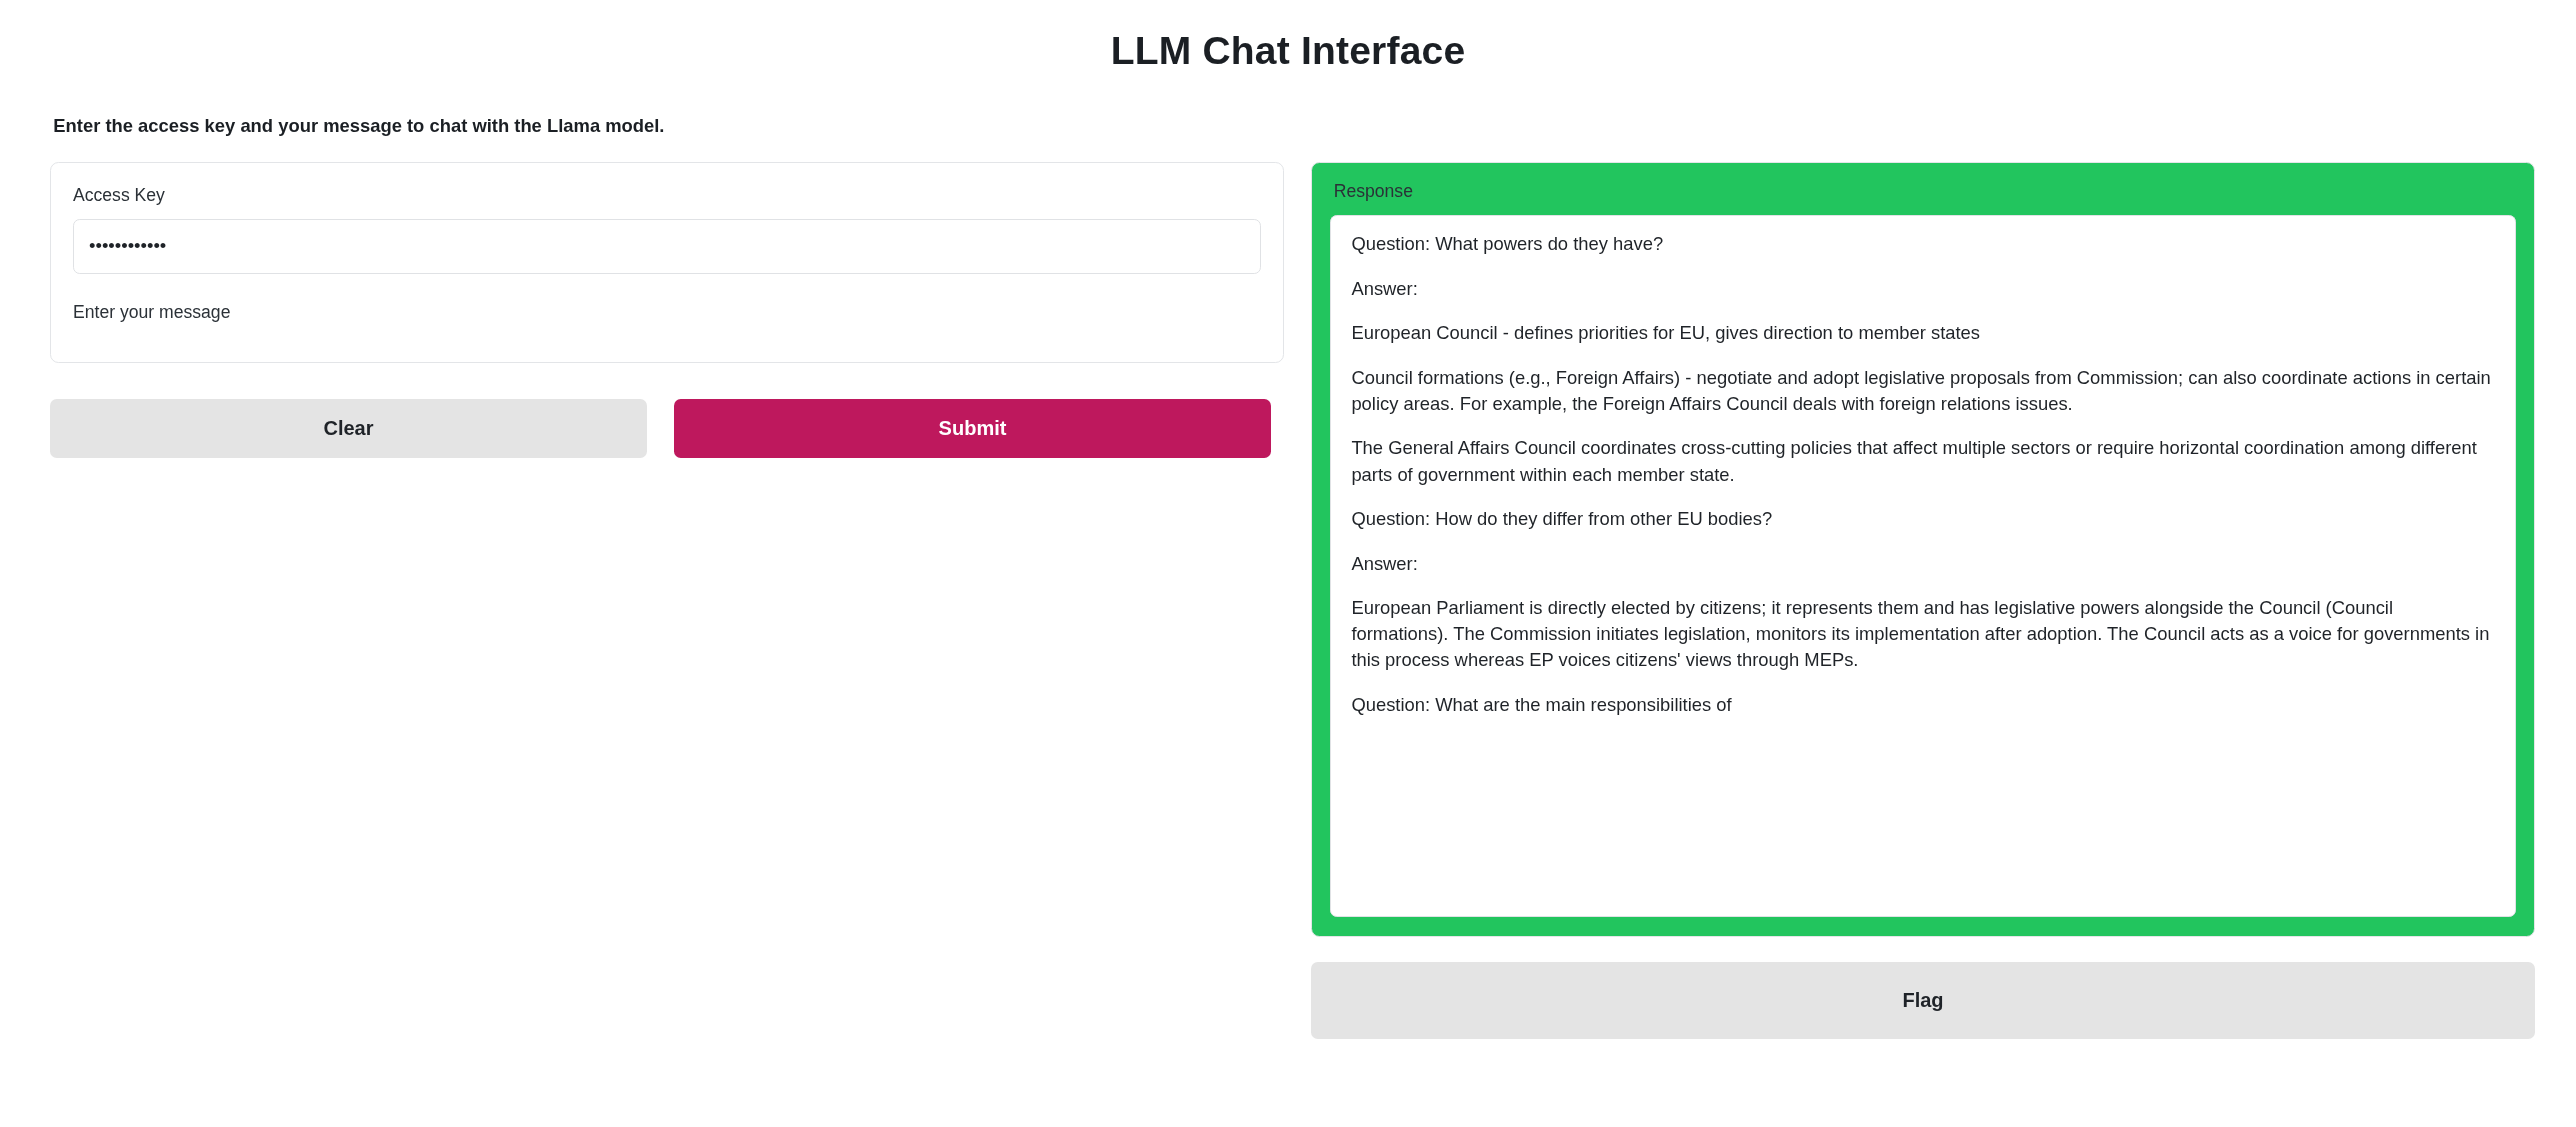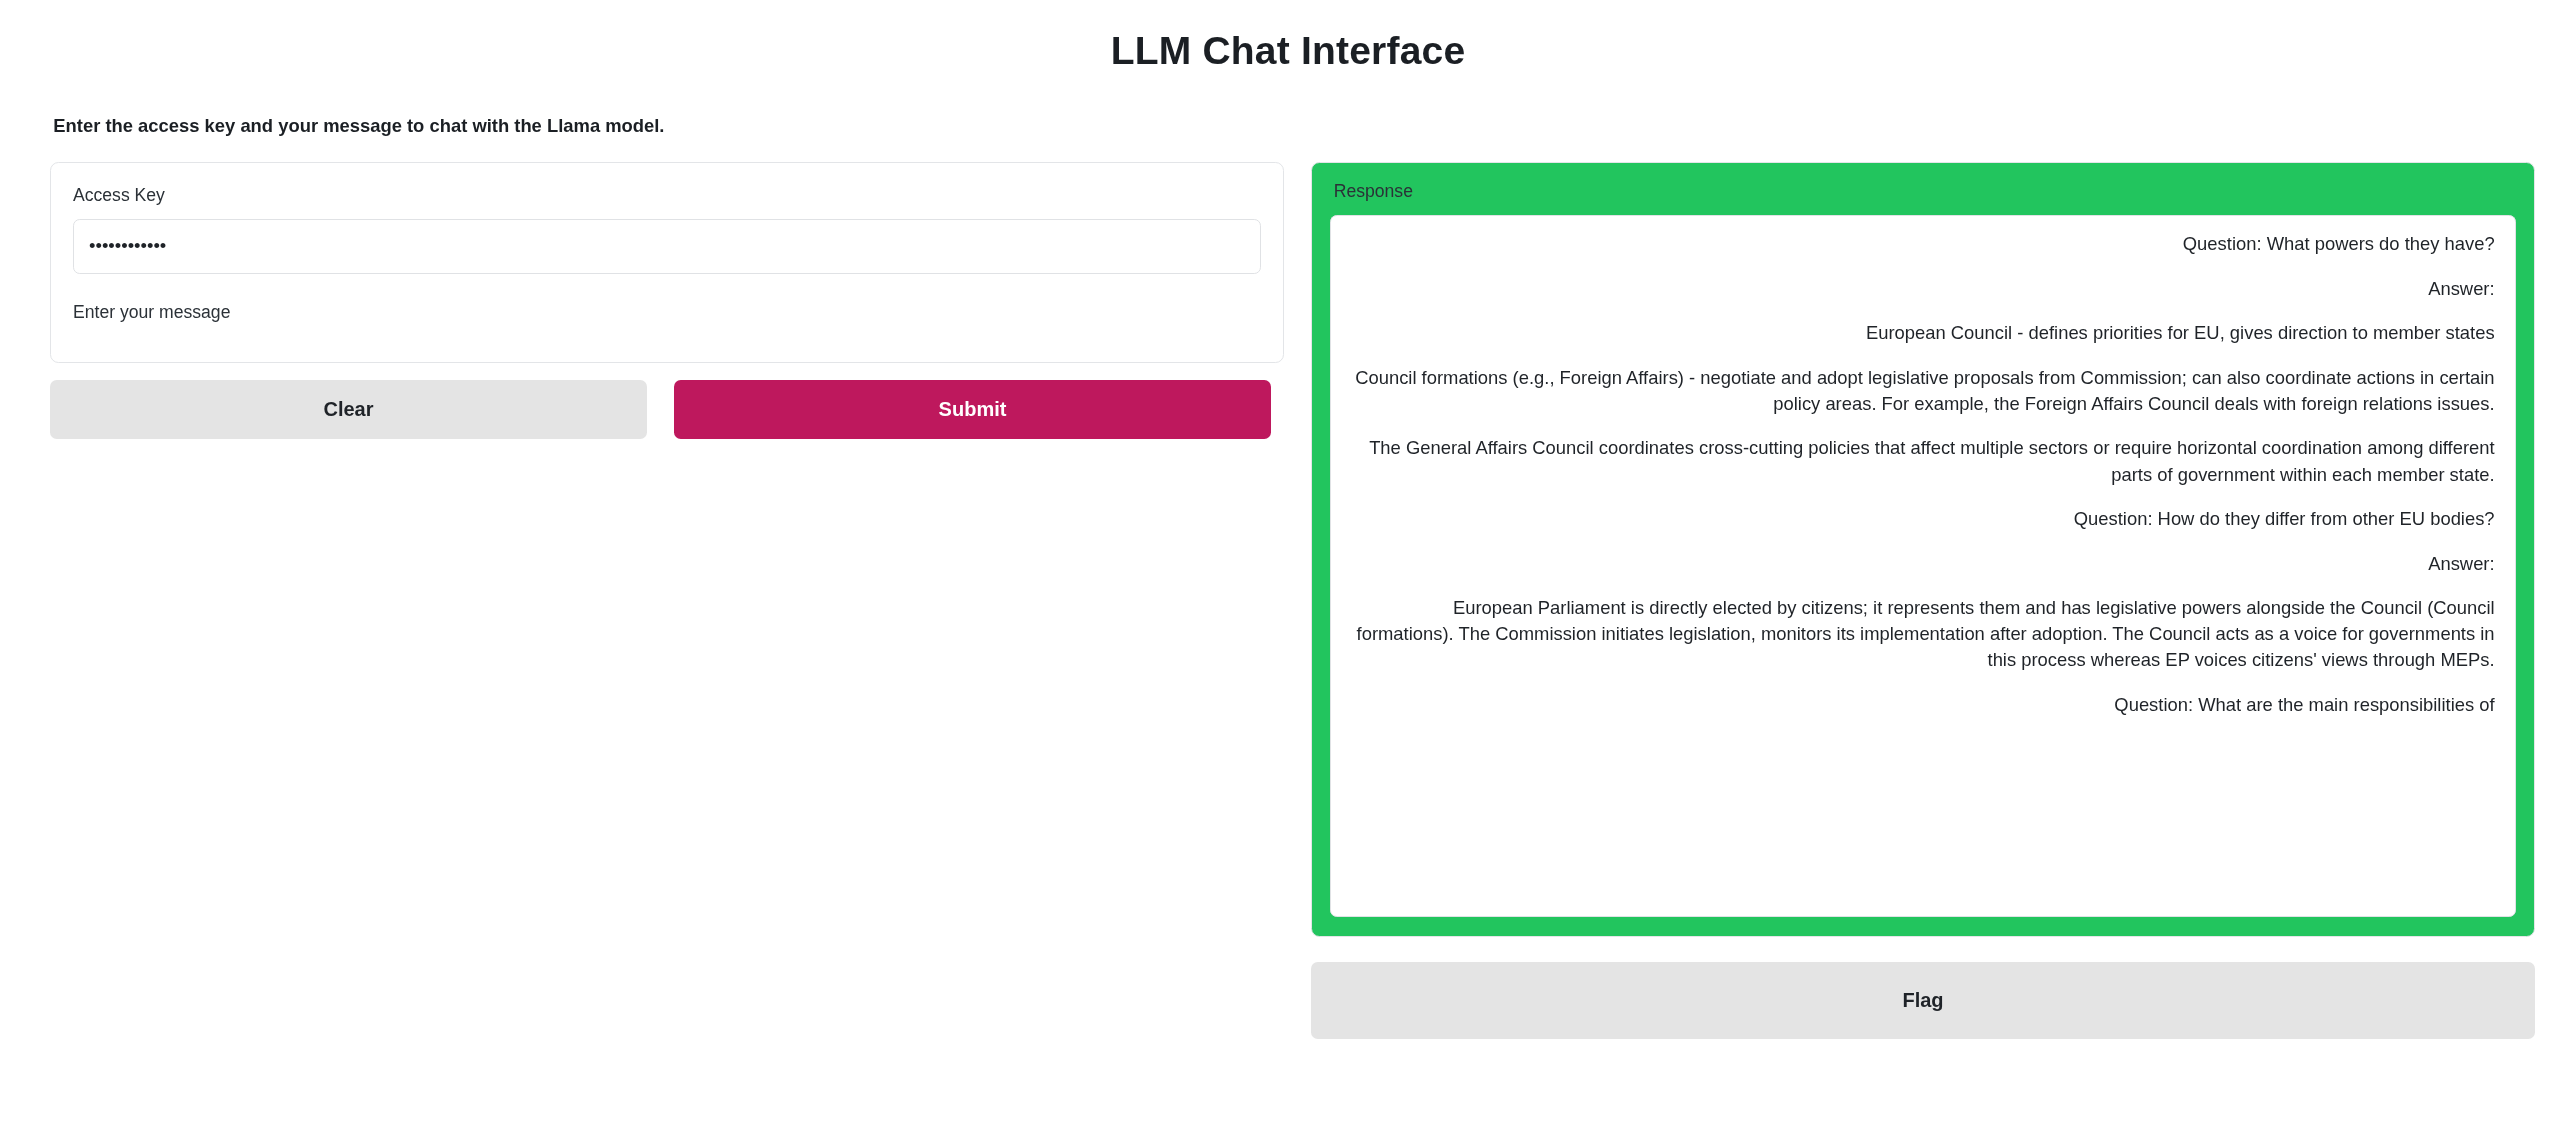--- a/index.html
+++ b/index.html
@@ -65,21 +65,21 @@
     padding: 0 15px;
     font-family: "Liberation Sans", sans-serif;
     outline: none;
   }
   .text-input::placeholder { color: #9aa0a6; }
   .spacer-22 { height: 28.5px; }
 
   .buttons-row {
     display: flex;
     gap: 27px;
-    margin-top: 17px;
+    margin-top: 36px;
   }
   .btn {
     height: 59px;
     border-radius: 6.7px;
     border: none;
     font-size: 20px;
     font-weight: bold;
     font-family: "Liberation Sans", sans-serif;
     cursor: pointer;
     display: flex;
@@ -109,21 +109,20 @@
     margin-bottom: 13.4px;
     padding-left: 3.3px;
   }
   .response-box {
     border: 0.8px solid #e0e2e5;
     border-radius: 6.7px;
     background: #ffffff;
     height: 702px;
     overflow: hidden;
     padding: 15px 20px 6px 20px;
-    text-align: right;
   }
   .response-box p {
     margin: 0 0 18.4px 0;
     font-size: 18.4px;
     line-height: 1.42;
     color: #1f2328;
   }
   .response-box p:last-child { margin-bottom: 0; }
 
   .btn-flag {

